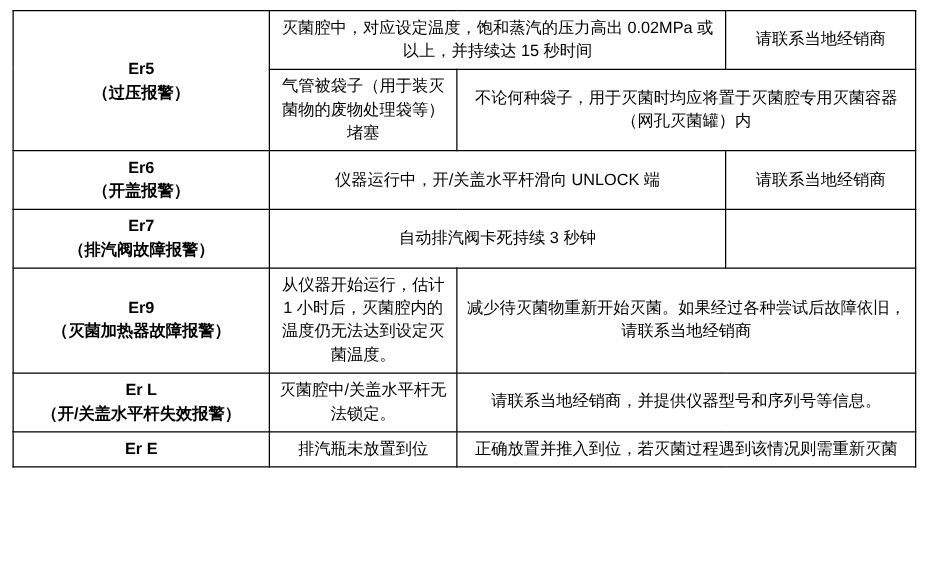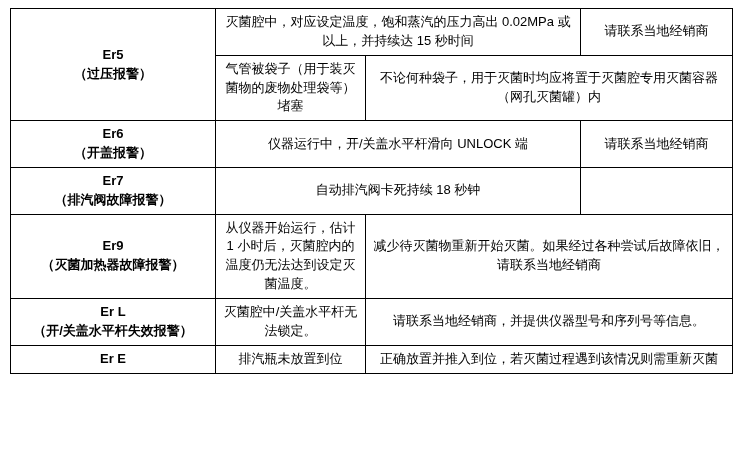--- a/index.html
+++ b/index.html
@@ -89,21 +89,21 @@
         </td>
         <td class="desc-cell" colspan="2">仪器运行中，开/关盖水平杆滑向 UNLOCK 端</td>
         <td class="action-cell">请联系当地经销商</td>
       </tr>
 
       <tr>
         <td class="code-cell">
           <span class="code-main">Er7</span>
           <span class="code-sub">（排汽阀故障报警）</span>
         </td>
-        <td class="desc-cell" colspan="2">自动排汽阀卡死持续 18 秒钟</td>
+        <td class="desc-cell" colspan="2">自动排汽阀卡死持续 3 秒钟</td>
         <td class="action-cell"></td>
       </tr>
 
       <tr>
         <td class="code-cell">
           <span class="code-main">Er9</span>
           <span class="code-sub">（灭菌加热器故障报警）</span>
         </td>
         <td class="desc-cell">从仪器开始运行，估计 1 小时后，灭菌腔内的温度仍无法达到设定灭菌温度。</td>
         <td class="action-cell" colspan="2">减少待灭菌物重新开始灭菌。如果经过各种尝试后故障依旧，请联系当地经销商</td>

